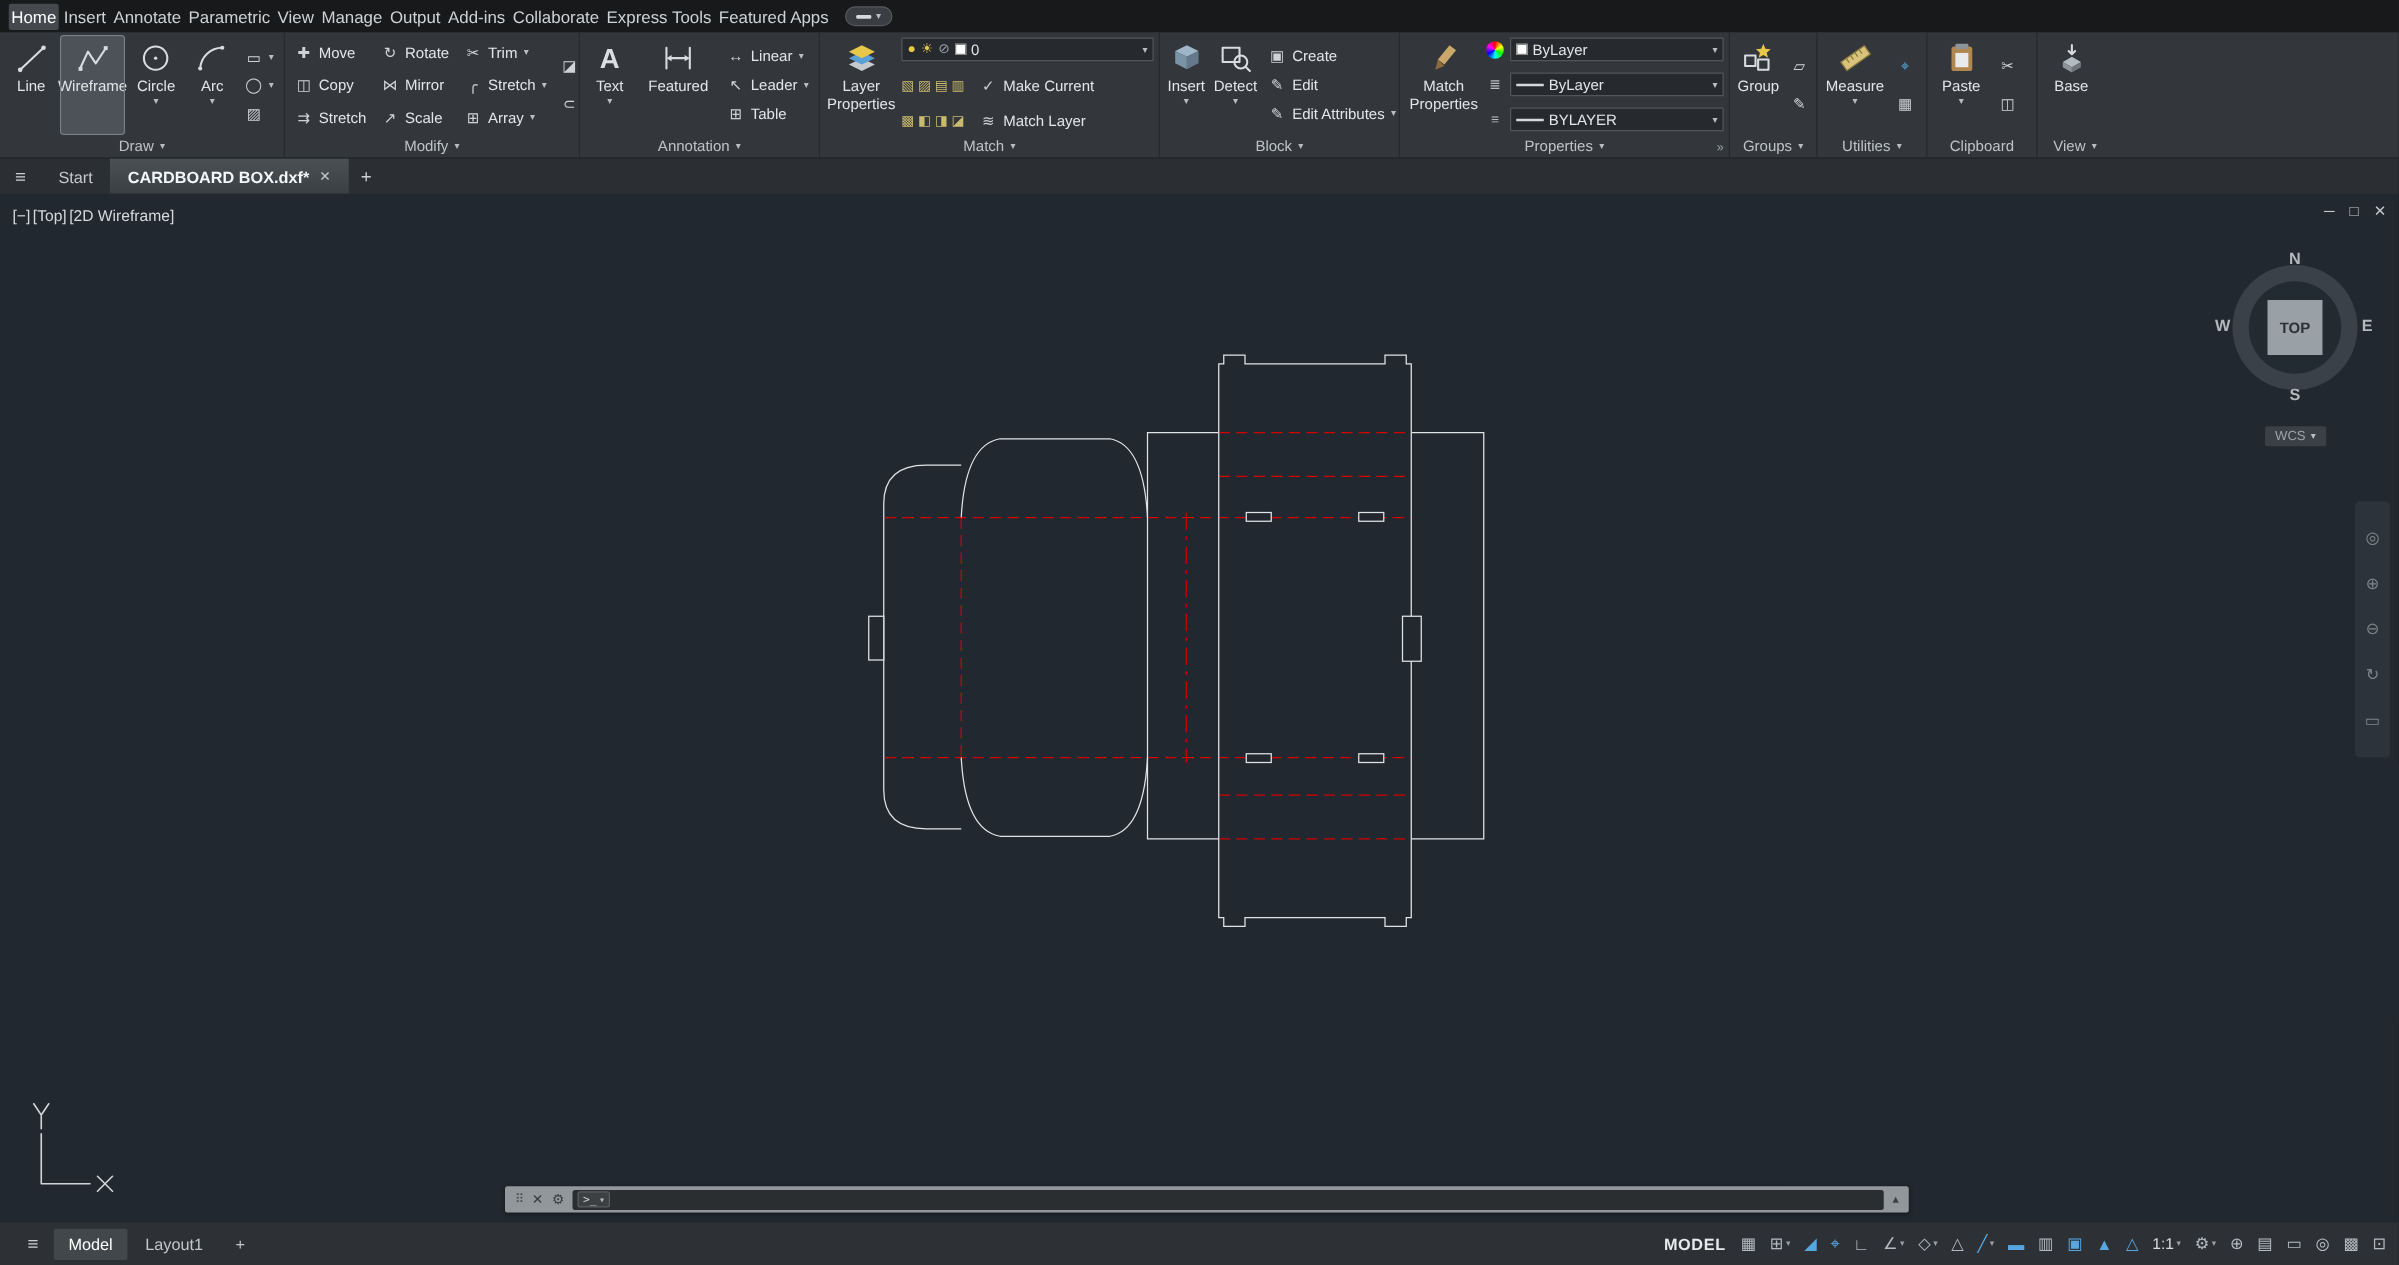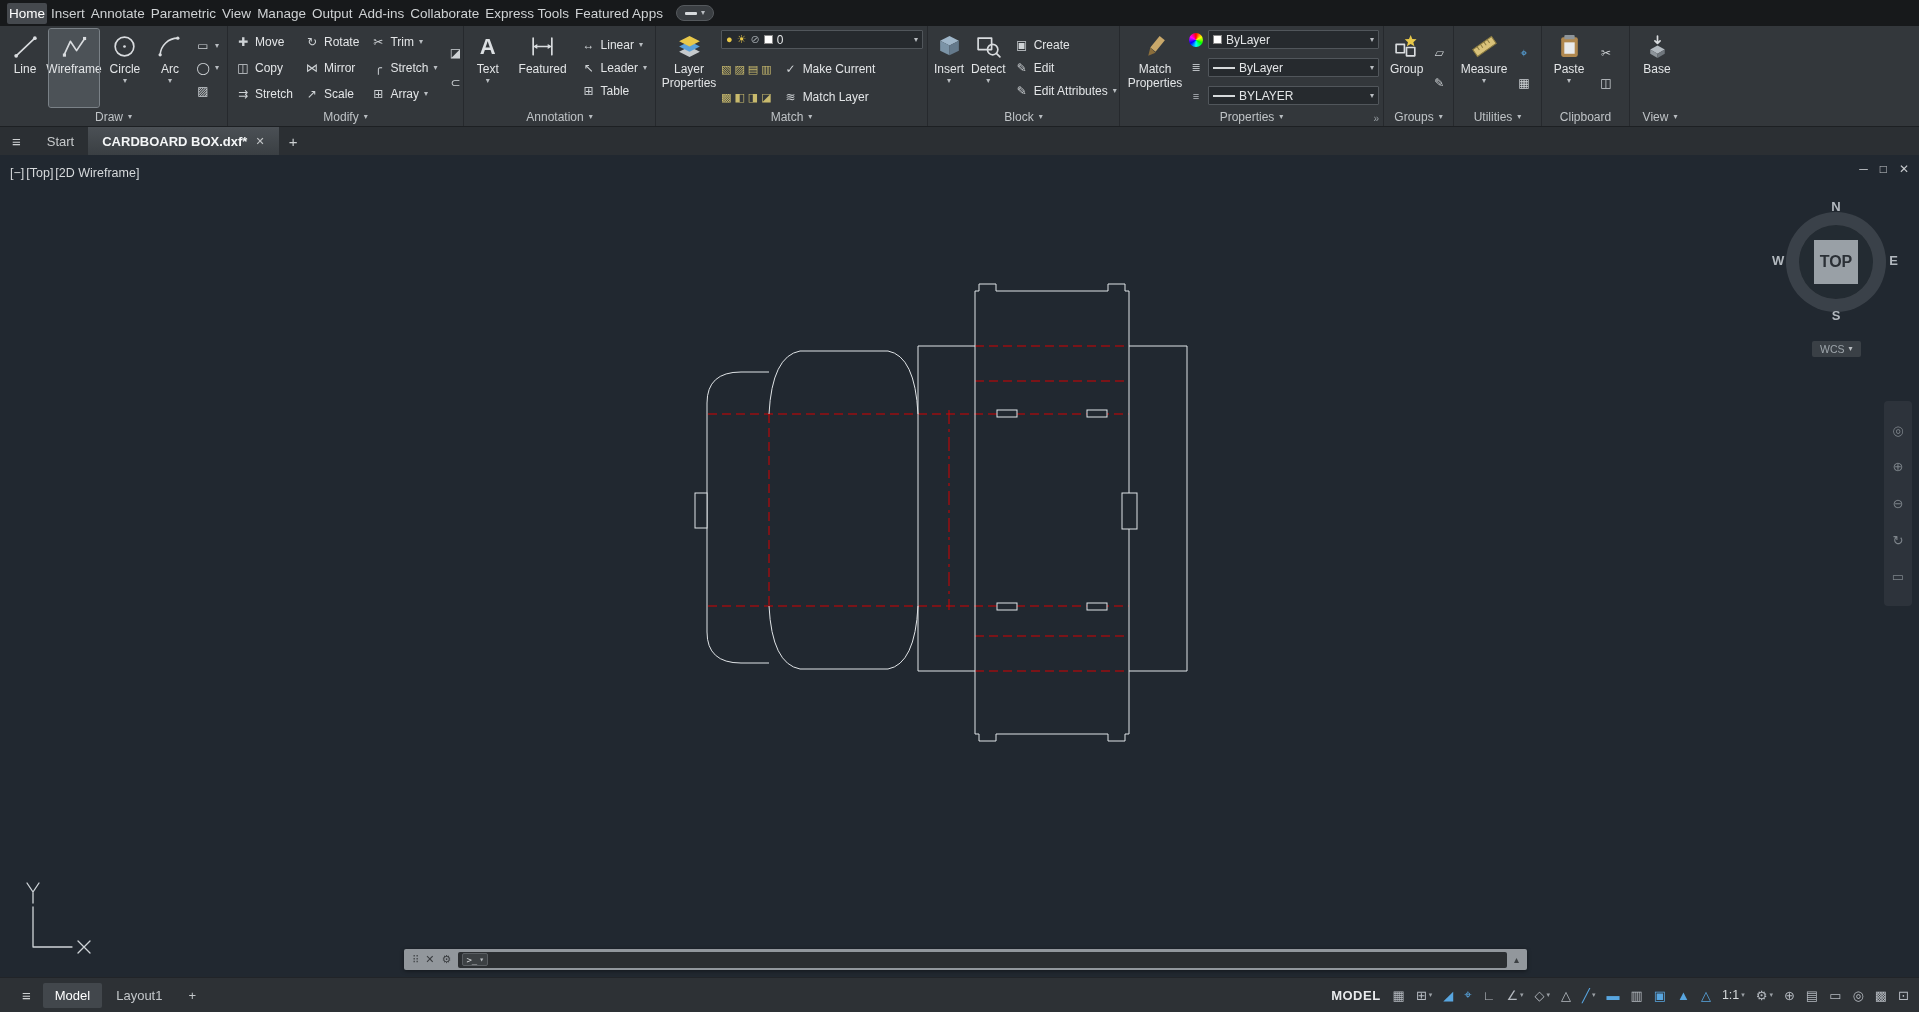--- a/index.html
+++ b/index.html
@@ -80,21 +80,21 @@
   .rline2{fill:none;stroke:var(--red);stroke-width:1;stroke-dasharray:14 5 3 5}
   .ucs{fill:none;stroke:#cfd4d8;stroke-width:1.3;stroke-linecap:round}
   .vp-controls{position:absolute;left:10px;top:11px;font-size:12.5px;color:#d6d9db;display:flex;gap:2px}
   .vp-controls span{cursor:default}
   .winbtns{position:absolute;right:10px;top:7px;display:flex;gap:12px;font-size:12px;color:#c6c9cc}
   
   .viewcube{position:absolute;left:1776px;top:44px;width:120px;height:124px}
   .vc-ring{position:absolute;left:10px;top:13px;width:100px;height:100px;border-radius:50%;
     border:13px solid rgba(64,71,78,.85);background:rgba(45,51,57,.25)}
   .vc-face{position:absolute;left:38px;top:41px;width:44px;height:44px;background:#99a0a6;
-    color:#2b3036;font-size:16px;font-weight:bold;display:flex;align-items:center;justify-content:center}
+    color:#2b3036;font-size:12px;font-weight:bold;display:flex;align-items:center;justify-content:center}
   .vc-n{position:absolute;left:0;right:0;top:0;text-align:center;color:#b2b8be;font-size:13px;font-weight:bold}
   .vc-s{position:absolute;left:0;right:0;bottom:0;text-align:center;color:#b2b8be;font-size:13px;font-weight:bold}
   .vc-w{position:absolute;left:-4px;top:54px;color:#b2b8be;font-size:13px;font-weight:bold}
   .vc-e{position:absolute;right:-2px;top:54px;color:#b2b8be;font-size:13px;font-weight:bold}
   .wcs{position:absolute;left:1812px;top:186px;background:rgba(62,68,74,.85);border-radius:2px;
     color:#9ea5ab;font-size:10.5px;padding:2px 8px;display:flex;align-items:center;gap:4px}
   .navbar{position:absolute;left:1884px;top:246px;width:28px;height:205px;border-radius:4px;
     background:rgba(78,84,90,.28);display:flex;flex-direction:column;align-items:center;
     justify-content:space-evenly;color:#7d848a;font-size:13px}
   

